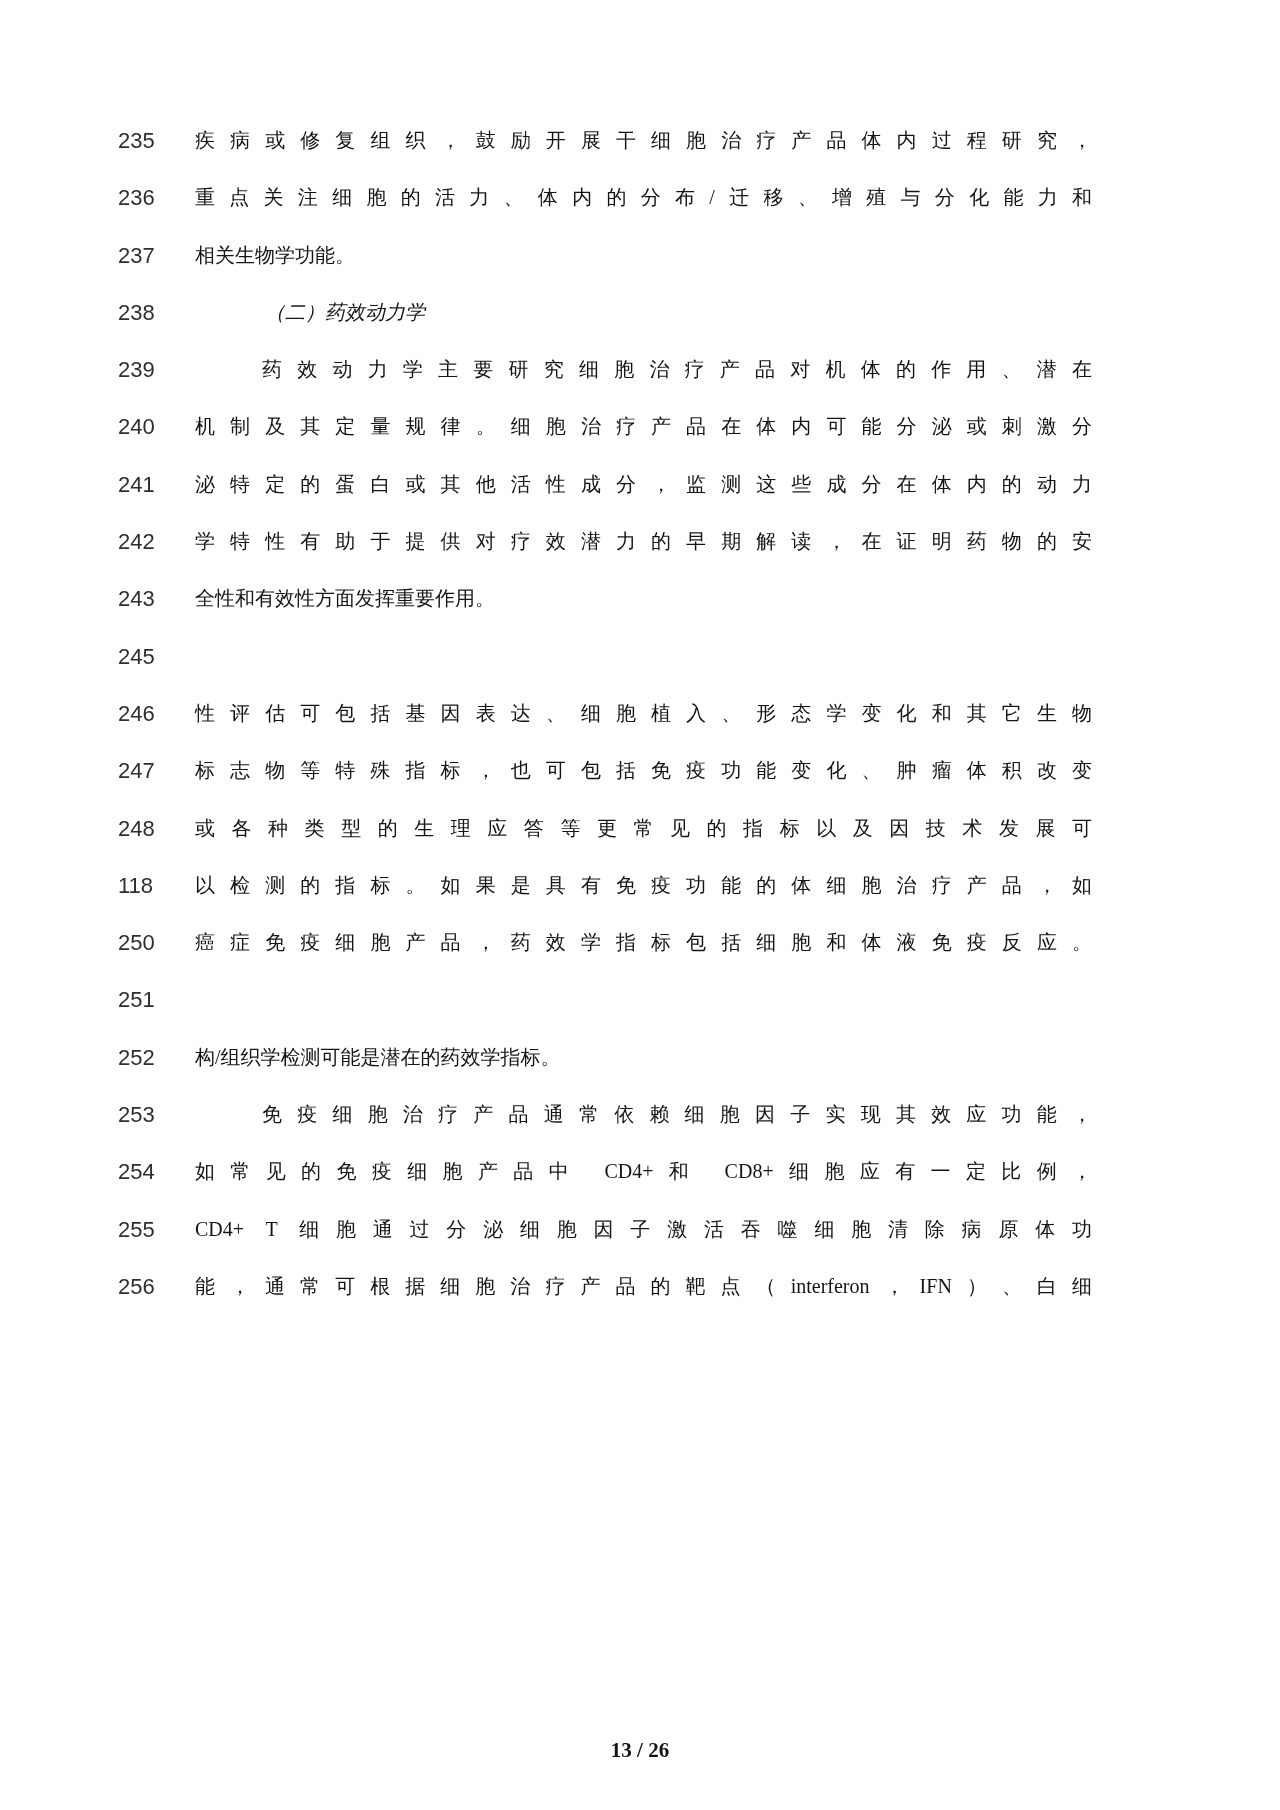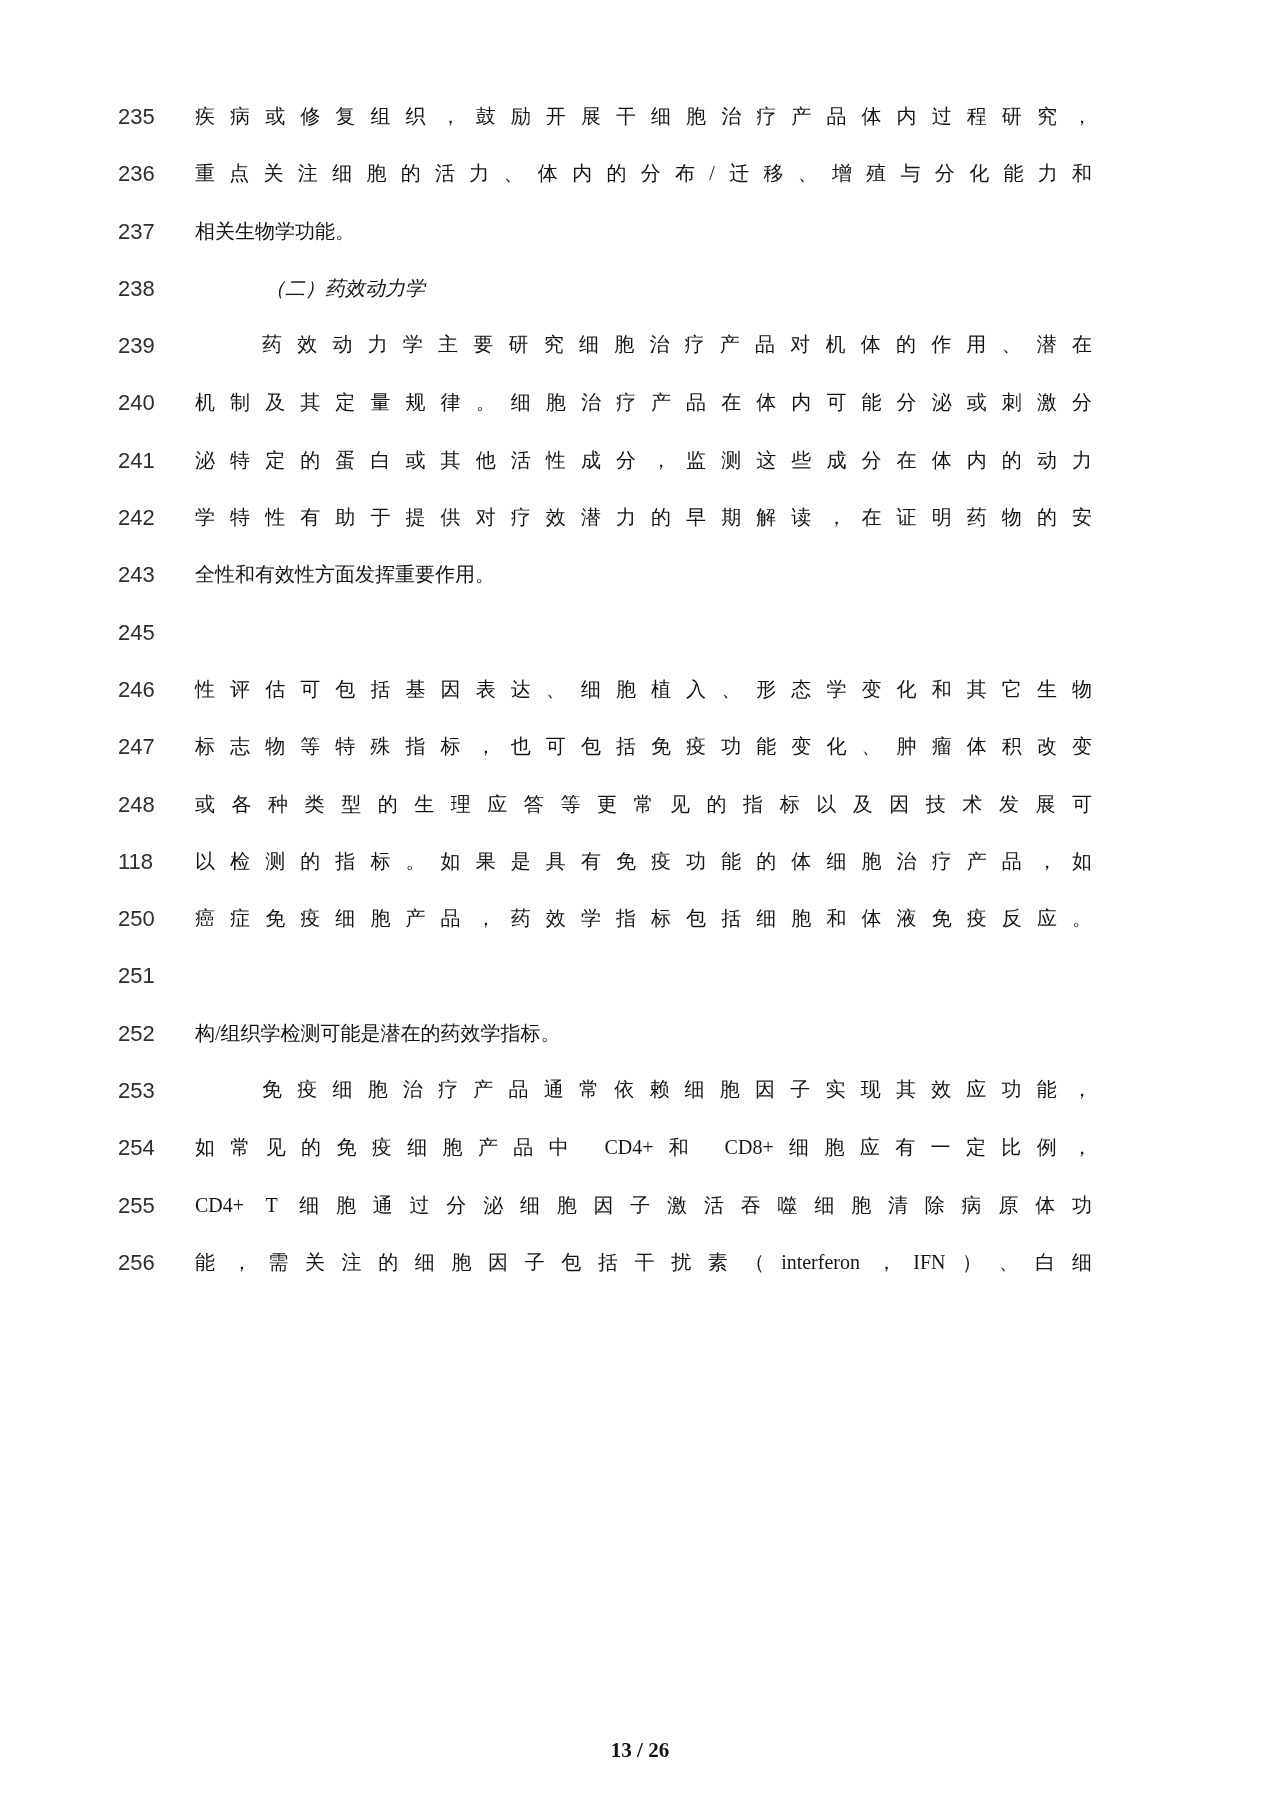--- a/index.html
+++ b/index.html
@@ -10,21 +10,21 @@
   .page {
     position: relative;
     width: 1280px;
     height: 1810px;
     background: #ffffff;
     color: #141414;
     font-family: "Liberation Serif", "DejaVu Serif", serif;
     overflow: hidden;
   }
   .doc-lines {
-    padding-top: 88px;
+    padding-top: 112px;
   }
   .line-row {
     display: flex;
     height: 57.3px;
   }
   .line-num {
     flex-shrink: 0;
     margin-left: 118px;
     width: 77px;
     font-family: "Liberation Sans", "DejaVu Sans", sans-serif;
@@ -43,21 +43,20 @@
     text-justify: inter-character;
   }
   
   .style-body-end .line-text {
     text-align: center;
     text-align-last: left;
   }
   
   .style-body-indent .line-text {
     text-indent: 67px;
-    font-family: Liberation Mono, monospace;
   }
   
   .style-heading .line-text {
     text-align: center;
     text-align-last: left;
     text-indent: 70px;
     font-style: italic;
   }
   .footer {
     position: absolute;
@@ -149,17 +148,17 @@
       <div class="line-row style-body">
         <div class="line-num">254</div>
         <div class="line-text">如常见的免疫细胞产品中 CD4+和 CD8+细胞应有一定比例，</div>
       </div>
       <div class="line-row style-body">
         <div class="line-num">255</div>
         <div class="line-text">CD4+ T 细胞通过分泌细胞因子激活吞噬细胞清除病原体功</div>
       </div>
       <div class="line-row style-body">
         <div class="line-num">256</div>
-        <div class="line-text">能，需关注的细胞因子包括干扰素（interferon，IFN）、白细</div>
+        <div class="line-text">能，通常可根据细胞治疗产品的靶点（interferon，IFN）、白细</div>
       </div>
     </div>
   <div class="footer">13 / 26</div>
 </div>
 
 </body></html>

